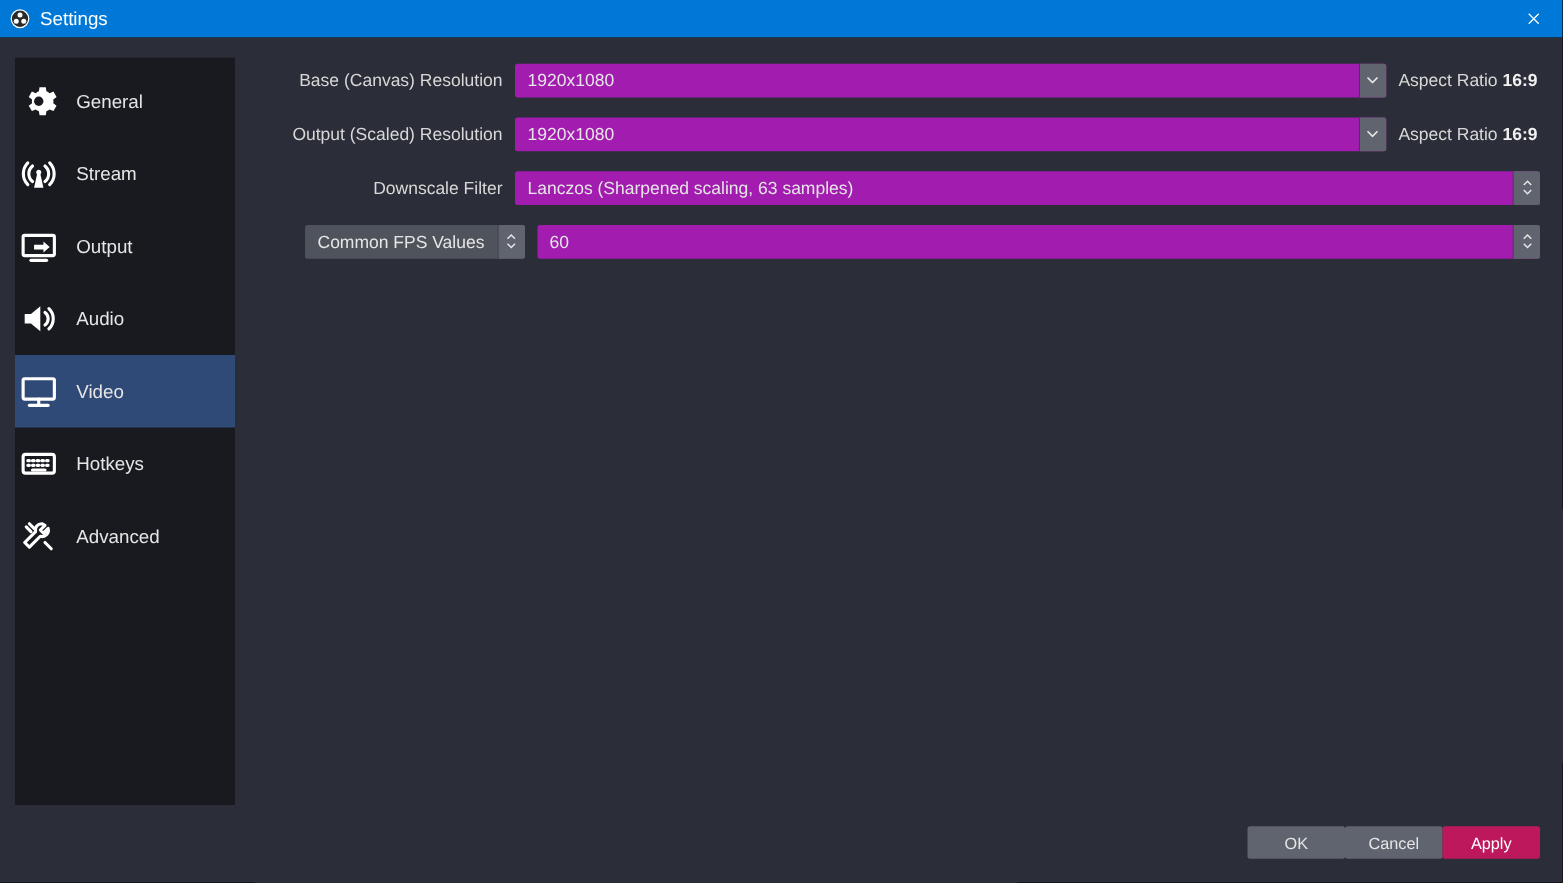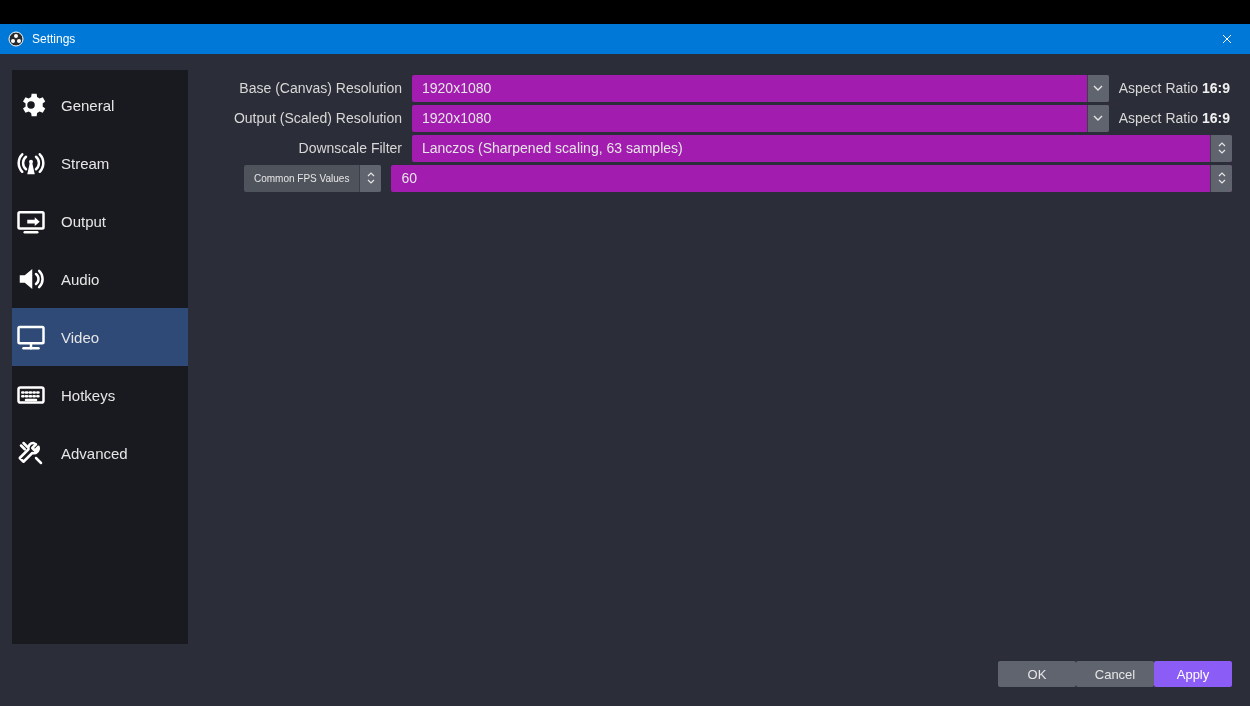--- a/index.html
+++ b/index.html
@@ -8,21 +8,21 @@
   .window {
     width: 1250px; height: 706px;
     display: flex; flex-direction: column;
     background: #000;
   }
 
   
   .titlebar {
     height: 30px; background: #0078d7; color: #fff;
     display: flex; align-items: center; justify-content: space-between;
-    font-size: 12px; user-select: none; margin-top: 24px;
+    font-size: 15px; user-select: none;
   }
   .titlebar .left { display: flex; align-items: center; gap: 8px; padding-left: 8px; }
   .titlebar .app-icon { width: 16px; height: 16px; }
   .titlebar .close {
     width: 46px; height: 30px; display: flex; align-items: center; justify-content: center;
     cursor: pointer;
   }
 
   
   .client {
@@ -47,21 +47,21 @@
   }
   .side-item.active { background: #2f4a77; }
   .side-item .ico { width: 32px; height: 32px; display:flex; align-items:center; justify-content:center; color:#fff; }
 
   
   .main {
     flex: 1; padding: 16px 14px 0 14px;
     display: flex; flex-direction: column;
   }
   .form {
-    display: flex; flex-direction: column; gap: 2px;
+    display: flex; flex-direction: column; gap: 15px;
   }
   .row {
     display: flex; align-items: center; gap: 10px;
     height: 28px;
   }
   .label {
     width: 200px; text-align: right; color: #d8d8d8; font-size: 14px;
     white-space: nowrap;
   }
   .combo, .spinbox {
@@ -75,37 +75,37 @@
     background: #60646e; border-left: 1px solid #3c3f47; cursor: pointer;
     border-top-right-radius: 2px; border-bottom-right-radius: 2px;
   }
   .aspect {
     color: #d8d8d8; font-size: 14px; white-space: nowrap; padding-right: 2px;
   }
   .aspect b { font-weight: 700; color:#f0f0f0;margin-top:46px; }
 
   .fps-label-combo {
     height: 27px; background: #4f535c; color: #e6e6e6; display:flex; align-items:center;
-    border-radius: 2px; font-size: 10px; margin-left: 42px;
+    border-radius: 2px; font-size: 14px; margin-left: 42px;
   }
   .fps-label-combo .txt { padding: 0 10px; white-space: nowrap; }
   .fps-label-combo .spin-btn { border-left: 1px solid #3c3f47; }
 
   
   .footer {
     height: 46px; display: flex; align-items: center; justify-content: flex-end;
     gap: 0; padding: 0 14px 10px 0;
   }
   .btn {
     min-width: 78px; height: 26px; padding: 0 18px;
     background: #60646e; color: #e6e6e6; font-size: 13px;
     display:flex; align-items:center; justify-content:center;
     border-radius: 2px; cursor: pointer;
   }
-  .btn.primary { background: #8b5cf6; color:#fff; }
+  .btn.primary { background: #be185d; color:#fff; }
 
   
   svg { display:block; }
   .stroke { stroke: #ffffff; stroke-width: 2; fill: none; stroke-linecap: round; stroke-linejoin: round; }
   .fillw { fill: #ffffff; }
 </style>
 </head>
 <body>
 
 <div class="window">

